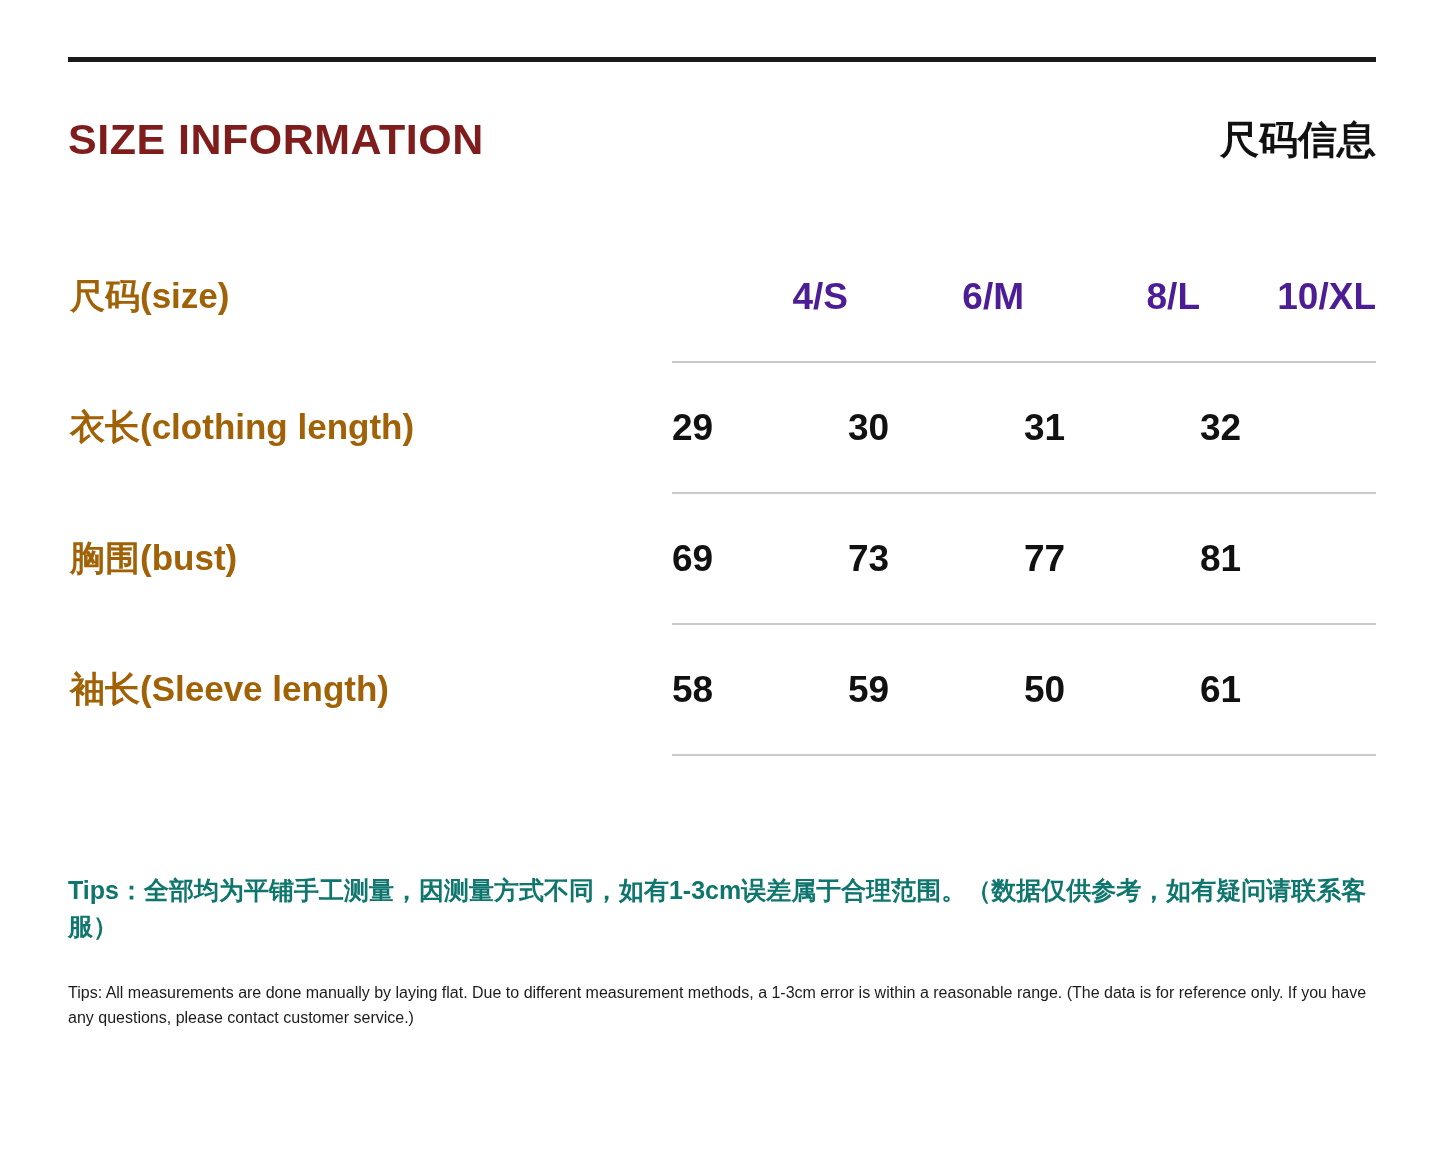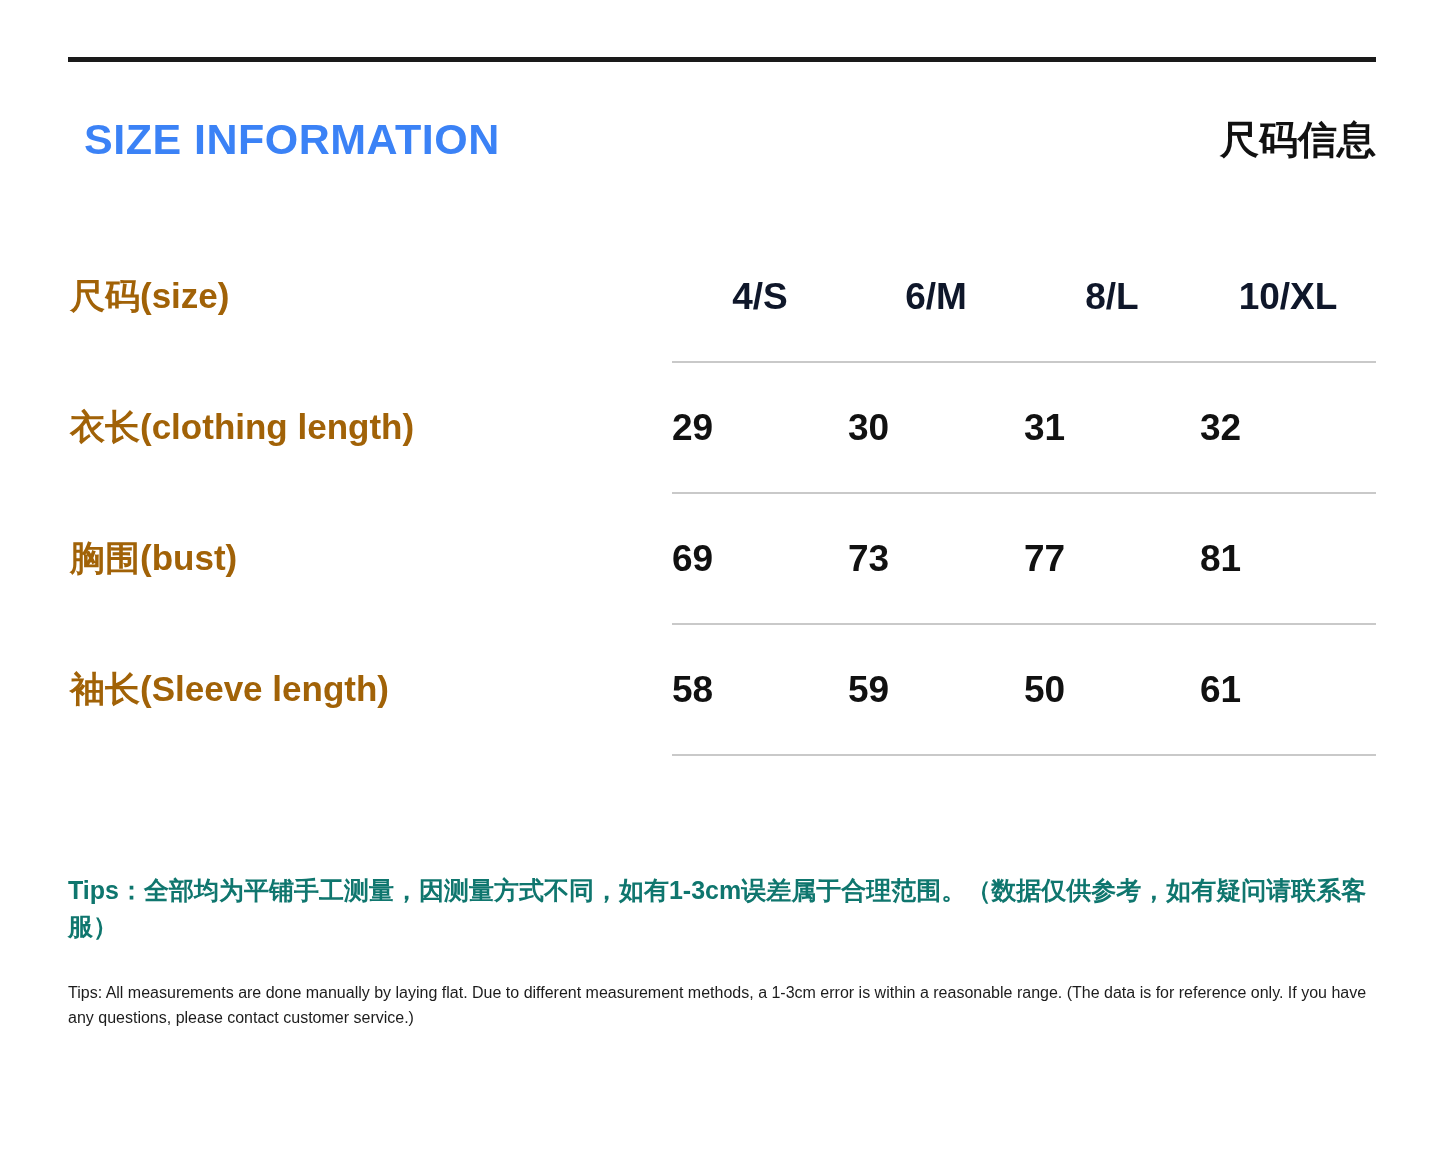--- a/index.html
+++ b/index.html
@@ -36,23 +36,22 @@
     width: 1308px;
     height: 62px;
     display: flex;
     align-items: center;
     justify-content: space-between;
   }
   .title-en {
     font-size: 43px;
     font-weight: bold;
     letter-spacing: 0.5px;
-    color: #3b82f6;
+    color: #7f1d1d;
     line-height: 1;
-    margin-left: 16px;
   }
   .title-cn {
     font-size: 39px;
     font-weight: bold;
     color: #111111;
     line-height: 1;
   }
   .size-table {
     position: absolute;
     left: 68px;
@@ -78,22 +77,22 @@
   }
   .row-value {
     font-size: 37px;
     font-weight: bold;
     color: #111111;
     text-align: left;
   }
   .hdr-value {
     font-size: 37px;
     font-weight: bold;
-    color: #0f172a;
-    text-align: center;
+    color: #4c1d95;
+    text-align: right;
   }
   .size-table tr.divided td.val-cell {
     border-bottom: 2px solid #c9c9c9;
   }
   .size-table tr.divided td.label-cell {
     border-bottom: 2px solid transparent;
   }
   .tips-cn {
     position: absolute;
     left: 68px;

